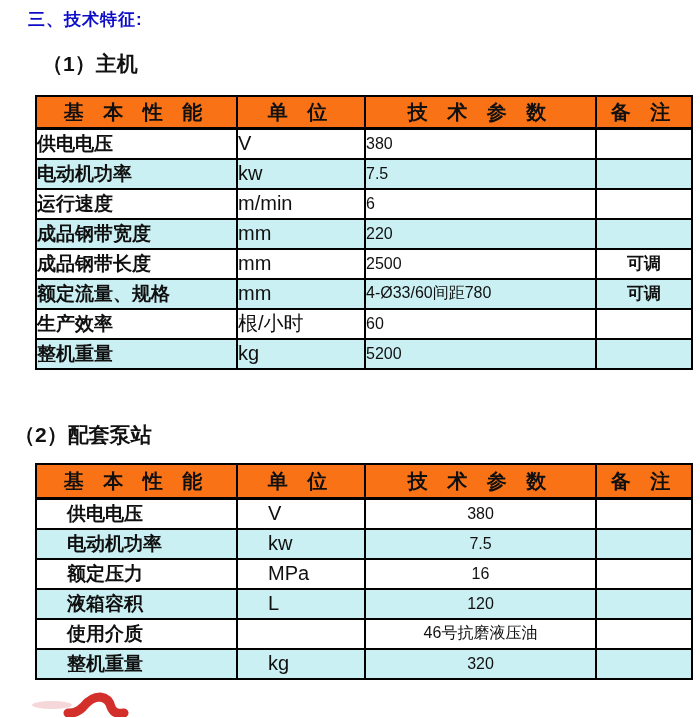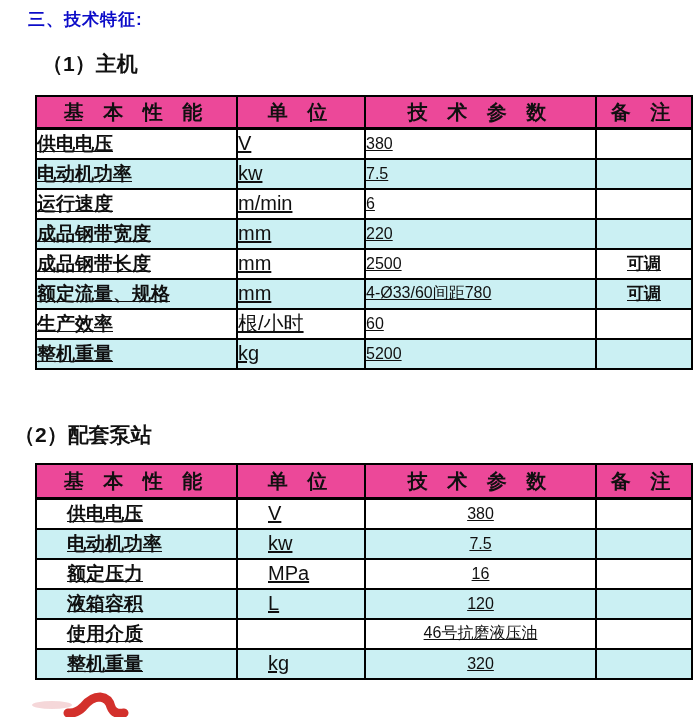--- a/index.html
+++ b/index.html
@@ -46,30 +46,30 @@
   #table2 { top: 463px; }
 
   table.spec th, table.spec td {
     border: 2px solid #000000;
     padding: 0;
     overflow: hidden;
     white-space: nowrap;
     background: #ffffff;
   }
   table.spec thead th {
-    background: #ec4899;
+    background: #f97316;
     border-bottom: 3px solid #000000;
     font-size: 20px;
     font-weight: bold;
     letter-spacing: 7px;
     text-align: center;
     height: 30px;
   }
   #table2 thead th { height: 32px; }
-  table.spec tbody tr { height: 30px; text-decoration: underline; }
+  table.spec tbody tr { height: 30px; }
   table.spec tbody tr:nth-child(even) td { background: #cbf0f3; }
 
   td.c-name  { font-size: 19px; font-weight: bold; padding-left: 12px; }
   td.c-unit  { font-size: 20px; padding-left: 18px; }
   td.c-value { font-size: 16px; padding-left: 24px; }
   td.c-note  { font-size: 17px; font-weight: bold; text-align: center; }
 
   #table2 td.c-name  { padding-left: 30px; }
   #table2 td.c-unit  { padding-left: 30px; }
   #table2 td.c-value { padding-left: 0; text-align: center; }

